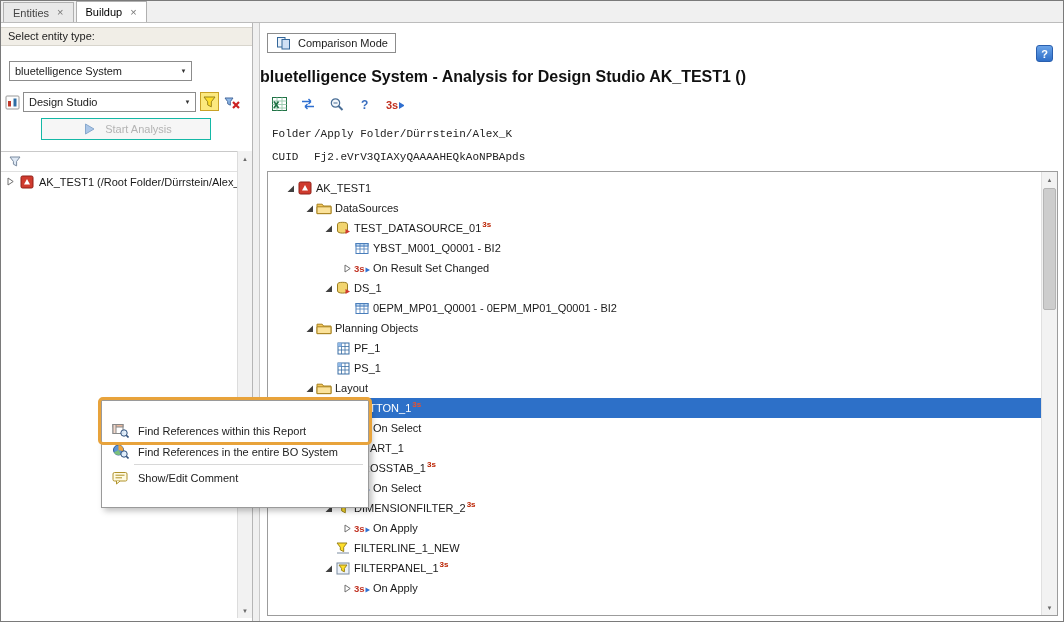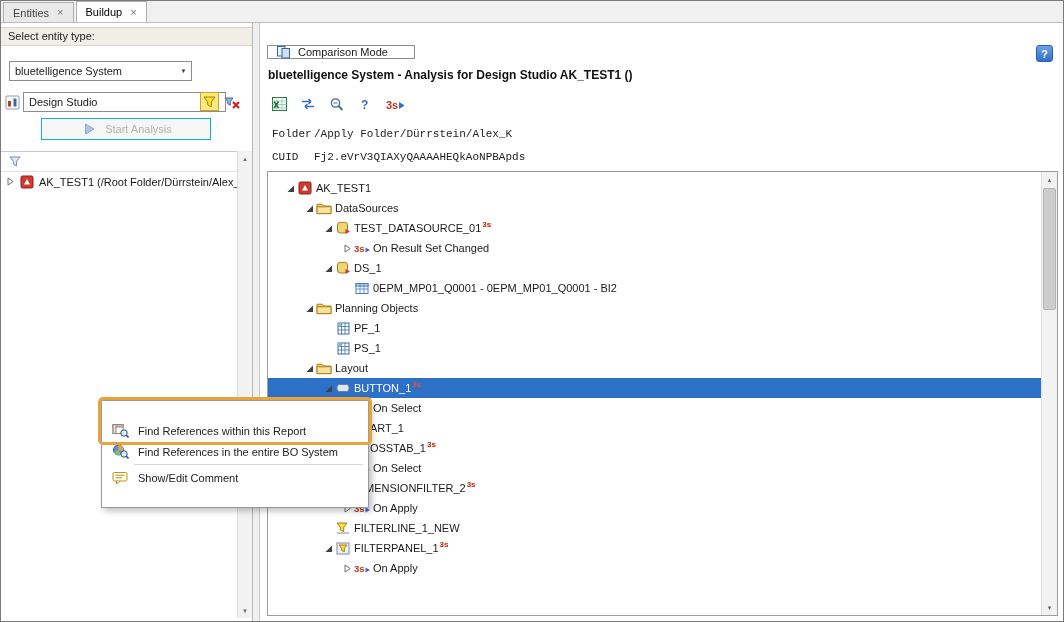--- a/index.html
+++ b/index.html
@@ -20,21 +20,21 @@
   .left-panel { position: absolute; left: 0; top: 22px; width: 252px; height: 599px;
     background: #fff; border-right: 1px solid #b5b5b5; }
   .entity-header { position: absolute; left: 0; top: 4px; width: 100%; height: 19px;
     background: #f1eee7; border-top: 1px solid #d8d5cd; border-bottom: 1px solid #d8d5cd;
     line-height: 17px; padding-left: 7px; color: #222; }
   .dd { position: absolute; height: 20px; border: 1px solid #8c8c8c; background: #fff;
     display: flex; align-items: center; }
   .dd .val { flex: 1; padding-left: 5px; white-space: nowrap; overflow: hidden; }
   .dd .darr { width: 15px; text-align: center; color: #333; font-size: 6px; }
   #sys-dd { left: 8px; top: 38px; width: 183px; }
-  #ent-dd { left: 22px; top: 69px; width: 203px; }
+  #ent-dd { left: 22px; top: 69px; width: 173px; }
   #entity-type-icon { position: absolute; left: 3px; top: 71px; width: 16px; height: 16px; }
   .tool-btn { position: absolute; width: 19px; height: 19px; display: flex; align-items: center; justify-content: center; }
   #filter-btn { left: 199px; top: 69px; background: #fce97e; border: 1px solid #c9a227; }
   #clearfilter-btn { left: 221px; top: 71px; }
   #start-btn { position: absolute; left: 40px; top: 95px; width: 170px; height: 22px;
     background: #f6f6f6; border: 1px solid #14b8a6; color: #b3b3b3;
     display: flex; align-items: center; justify-content: center; gap: 7px; }
   .grid { position: absolute; left: 0; top: 128px; width: 236px; }
   .grid-filter-row { height: 21px; border-top: 1px solid #c9c9c9; border-bottom: 1px solid #e0e0e0;
     display: flex; align-items: center; padding-left: 5px; }
@@ -43,23 +43,23 @@
   .grid-row .row-label { overflow: hidden; white-space: nowrap; }
   .left-scroll { position: absolute; left: 236px; top: 128px; bottom: 4px; width: 15px;
     background: #f2f2f2; border-left: 1px solid #dcdcdc; }
   .scroll-arrow { position: absolute; left: 0; width: 100%; height: 15px;
     display: flex; align-items: center; justify-content: center; font-size: 6px; color: #6a6a6a; }
   .scroll-arrow.up { top: 0; } .scroll-arrow.down { bottom: 0; }
   .splitter { position: absolute; left: 252px; top: 22px; width: 6px; height: 599px; background: #f0f0f0; }
   
   .main-panel { position: absolute; left: 258px; top: 22px; width: 806px; height: 599px;
     background: #fff; border-left: 1px solid #c9c9c9; }
-  #cmp-btn { position: absolute; left: 7px; top: 10px; height: 14px; padding: 0 26px 0 6px;
-    border: 1px solid #8c8c8c; background: #fff; display: flex; align-items: center; gap: 6px; margin-top: 12px; }
-  #main-title { position: absolute; left: 8px; top: 45px; font-weight: bold; font-size: 12px; color: #111; }
+  #cmp-btn { position: absolute; left: 7px; top: 10px; height: 20px; padding: 0 7px 0 6px;
+    border: 1px solid #8c8c8c; background: #fff; display: flex; align-items: center; gap: 6px; }
+  #main-title { position: absolute; left: 0; top: 45px; font-weight: bold; font-size: 16px; color: #111; }
   #help-btn { position: absolute; right: 12px; top: 22px; width: 17px; height: 17px;
     background: linear-gradient(#6aa3e8, #2f6fc8); border: 1px solid #2a5fae; border-radius: 3px;
     color: #fff; font-weight: bold; display: flex; align-items: center; justify-content: center; font-size: 11px; }
   .toolbar { position: absolute; left: 8px; top: 71px; display: flex; gap: 7px; }
   .toolbar .tb { width: 22px; height: 20px; display: flex; align-items: center; justify-content: center; }
   .meta-row { position: absolute; left: 12px; display: flex; font-family: Liberation Mono, monospace; }
   #folder-row { top: 105px; } #cuid-row { top: 128px; }
   .meta-label { width: 42px; color: #222; }
   .meta-value { color: #222; }
   .tree-box { position: absolute; left: 7px; top: 148px; width: 791px; height: 445px;
@@ -287,20 +287,32 @@
                 <ellipse cx="6.5" cy="3.4" rx="5" ry="2.1" fill="#f2d570" stroke="#9a7d20"></ellipse>
                 <path d="M1.5 3.4 V10 c0 1.2 2.2 2.1 5 2.1 s5 -0.9 5 -2.1 V3.4" fill="#f2d570" stroke="#9a7d20"></path>
                 <path d="M9.5 8 L14 10.5 L9.5 13 Z" fill="#cf3b2e"></path>
               </svg>
             </span>
             <span class="lbl">TEST_DATASOURCE_01</span>
             <span class="sup">3s</span>
           </div>
           <div class="tree-row">
             <span class="indent" style="width:57px"></span>
+            <span class="arrow"></span>
+            <span class="icon">
+              <svg width="14" height="13">
+                <rect x="1" y="1.5" width="12" height="10" fill="#fff" stroke="#4a7ebb"></rect>
+                <rect x="1" y="1.5" width="12" height="2.6" fill="#bcd6f0" stroke="#4a7ebb"></rect>
+                <path d="M5 1.5 V11.5 M9 1.5 V11.5 M1 7 H13" stroke="#4a7ebb" stroke-width=".8"></path>
+              </svg>
+            </span>
+            <span class="lbl">YBST_M001_Q0001 - BI2</span>
+          </div>
+          <div class="tree-row">
+            <span class="indent" style="width:57px"></span>
             <span class="arrow">
               <svg width="9" height="9">
                 <path d="M2 1 L7.2 4.5 L2 8 Z" fill="#fff" stroke="#707070"></path>
               </svg>
             </span>
             <span class="icon">
               <svg width="17" height="13">
                 <text x="0" y="10" font-size="9.5" font-weight="bold" fill="#c03020">3s</text>
                 <path d="M11.5 5.5 L16 8 L11.5 10.5 Z" fill="#2f6fd0"></path>
               </svg>

